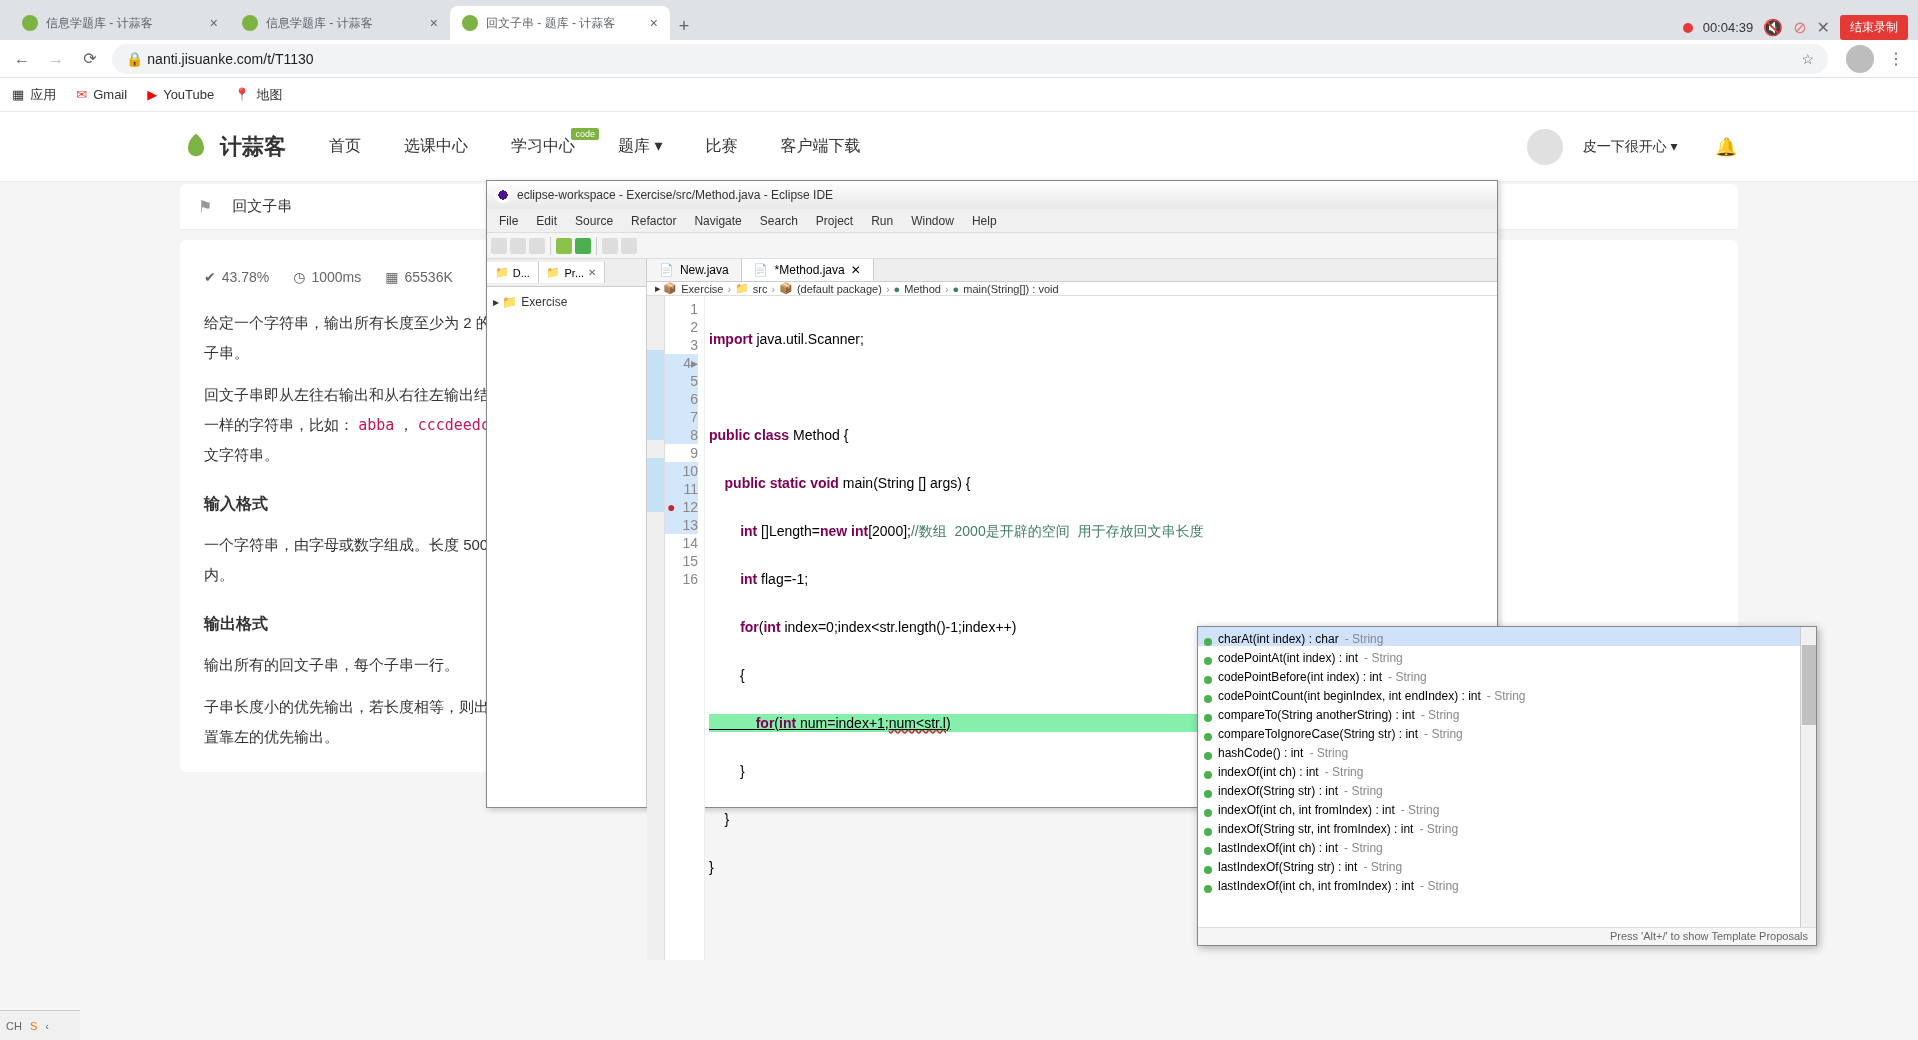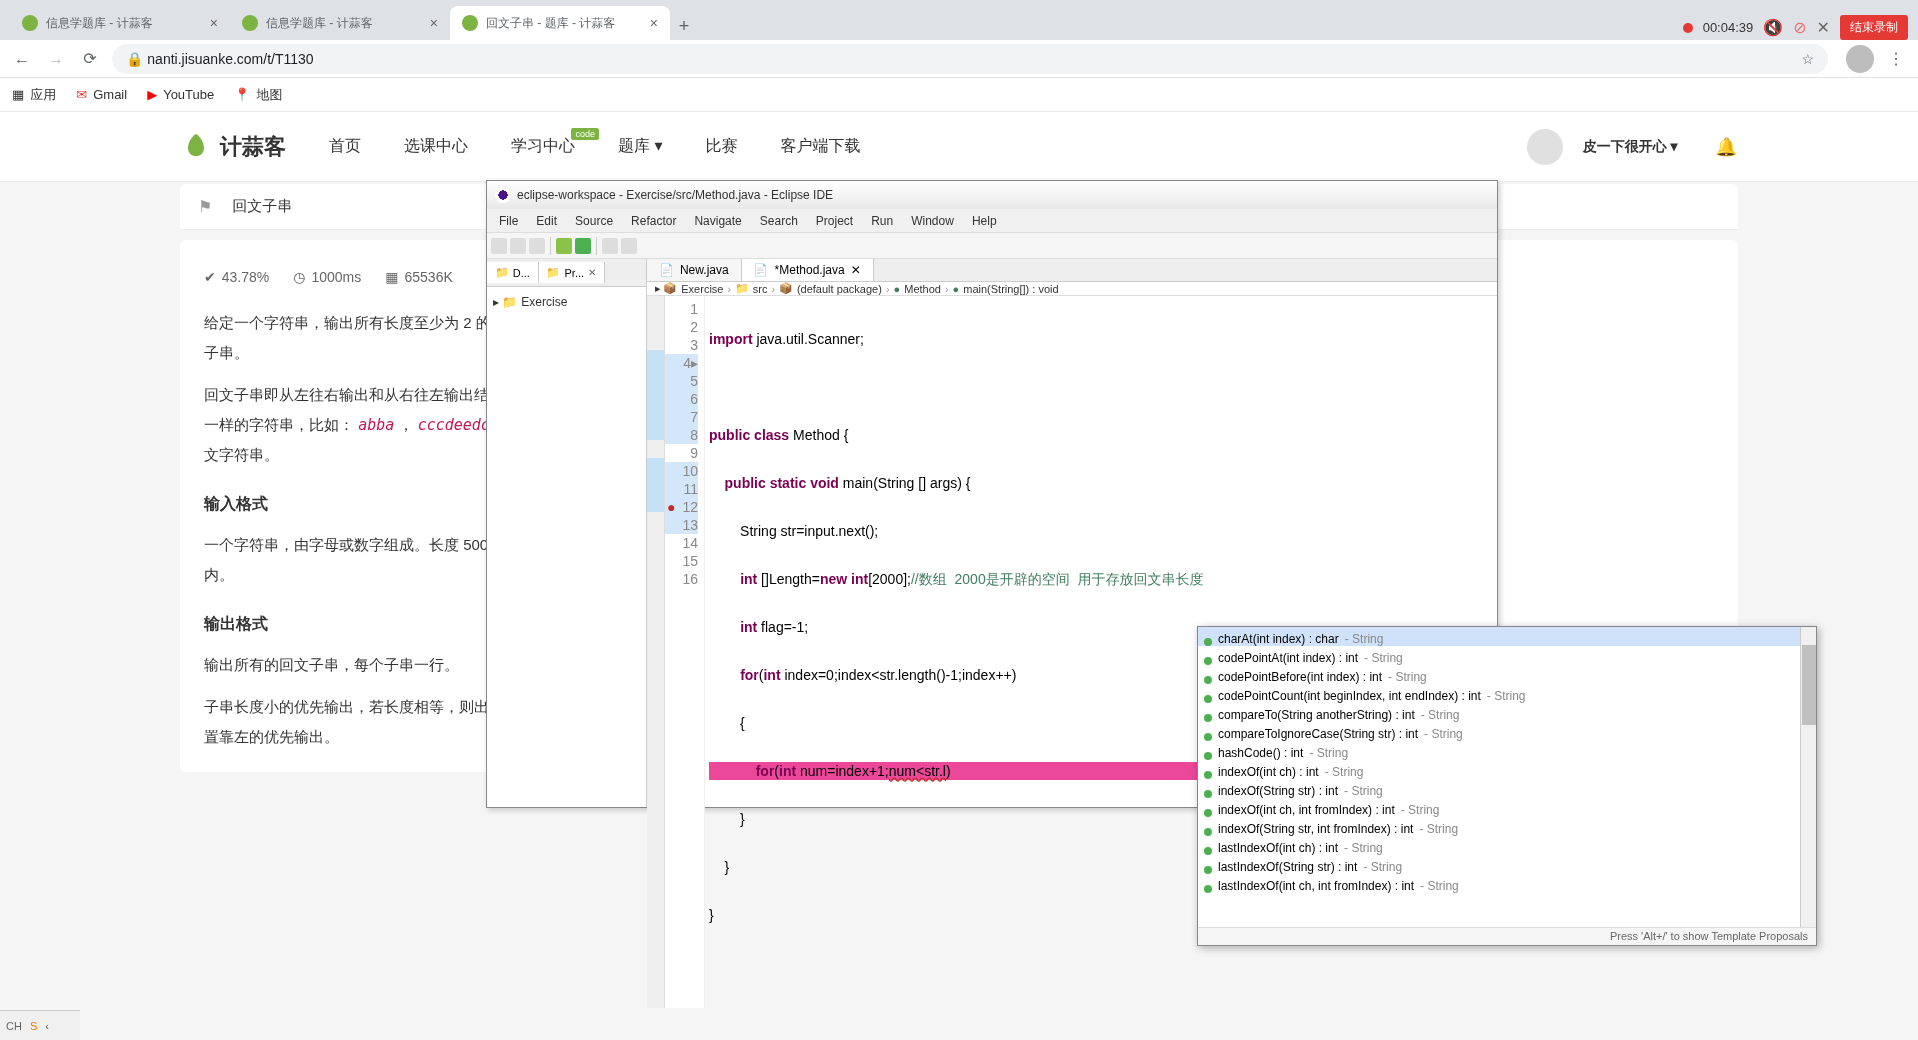--- a/index.html
+++ b/index.html
@@ -28,32 +28,32 @@
 
 
 .web-content { height:calc(100% - 112px); background:#f5f5f5; overflow:hidden; position:relative; }
 .site-header { height:70px; background:#fff; display:flex; align-items:center; padding:0 180px; gap:43px; border-bottom:1px solid #eee; }
 .logo { display:flex; align-items:center; gap:8px; font-size:22px; font-weight:bold; color:#333; }
 .logo-ico { width:32px; height:32px; }
 .nav-link { font-size:16px; color:#333; cursor:pointer; position:relative; }
 .nav-badge { position:absolute; top:-8px; right:-24px; background:#7cb342; color:#fff; font-size:9px; padding:1px 4px; border-radius:2px; }
 .user-area { margin-left:auto; display:flex; align-items:center; gap:20px; }
 .user-av { width:36px; height:36px; border-radius:50%; background:#e0e0e0; }
-.user-name { font-size:14px; color:#333;font-weight:bold; }
+.user-name { font-size:14px; color:#333; }
 .bell { font-size:18px; color:#666; margin-left:18px; }
 
 .breadcrumb-bar { height:46px; background:#fff; margin:0 180px; display:flex; align-items:center; padding:0 18px; border-radius:6px 6px 0 0; border-bottom:1px solid #eee; gap:20px; margin-top:2px;}
 .flag-ico { color:#999; font-size:16px; }
 .bc-title { font-size:15px; color:#333; }
 
 .problem-card { background:#fff; margin:10px 180px 0 180px; padding:20px 24px; border-radius:6px; font-size:15px; line-height:2; color:#333; }
 .stats { display:flex; gap:24px; align-items:center; margin-bottom:14px; color:#666; font-size:14px; }
 .stat { display:flex; align-items:center; gap:6px; }
 .blue-btn { background:#2196f3; color:#fff; border-radius:16px; padding:4px 14px; font-size:13px; margin-left:10px;}
-.code-inline { color:#c2185b; font-family:Consolas,monospace;font-style:italic; }
+.code-inline { color:#c2185b; font-family:Consolas,monospace; }
 .section-h { font-weight:bold; font-size:16px; margin-top:18px; margin-bottom:10px; }
 
 
 .eclipse { position:absolute; left:486px; top:180px; width:1012px; height:628px; background:#f5f5f5; border:1px solid #888; box-shadow:2px 2px 6px rgba(0,0,0,0.2); z-index:10; }
 .ecl-title { height:28px; background:linear-gradient(#fff,#e8e8e8); display:flex; align-items:center; padding:0 8px; font-size:12px; color:#333; }
 .ecl-title-ico { width:16px; height:16px; margin-right:6px; background:radial-gradient(circle,#4a148c 40%,#fff 42%); border-radius:50%; }
 .ecl-menu { height:24px; background:#f0f0f0; display:flex; align-items:center; padding:0 4px; gap:2px; font-size:12px; color:#333; border-bottom:1px solid #ddd; }
 .ecl-menu span { padding:2px 8px; cursor:pointer; }
 .ecl-toolbar { height:26px; background:#f5f5f5; border-bottom:1px solid #ddd; display:flex; align-items:center; padding:0 4px; gap:3px; }
 .tb-ico { width:16px; height:16px; background:#ddd; border-radius:2px; }
@@ -76,21 +76,21 @@
 .editor { flex:1; display:flex; font-family:Consolas,"Courier New",monospace; font-size:14px; position:relative; }
 .gutter { width:40px; background:#fff; text-align:right; padding:4px 6px 4px 0; color:#888; border-right:1px solid #eee; }
 .gutter .ln { height:18px; line-height:18px; }
 .gutter .hl { background:#d4e7fa; }
 .gutter .err { background:#d4e7fa; position:relative; }
 .gutter .err::before { content:"●"; color:#c62828; position:absolute; left:2px; }
 .marker-bar { width:18px; background:#efefef; border-right:1px solid #ddd; }
 .marker-hl { height:18px; background:#c5e1f5; }
 .code { flex:1; padding:4px 0 4px 4px; white-space:pre; }
 .code .line { height:18px; line-height:18px;margin-top:14px; }
-.code .hl-line { background:#ec4899; }
+.code .hl-line { background:#86efac;text-decoration:underline; }
 .kw { color:#7b0052; font-weight:bold; }
 .cm { color:#3f7f5f; }
 .it { color:#0000c0; font-style:italic; }
 .red-sq { text-decoration: underline wavy #c62828; }
 
 
 .ac-popup { position:absolute; left:550px; top:330px; width:620px; height:320px; background:#fff; border:1px solid #888; box-shadow:2px 2px 8px rgba(0,0,0,0.3); z-index:20; display:flex; flex-direction:column; }
 .ac-list { flex:1; overflow:hidden; }
 .ac-item { height:19px; display:flex; align-items:flex-end; padding:0 6px; font-size:12px; font-family:Arial; gap:6px; }
 .ac-item.sel { background:#cfe2f9; }
@@ -289,21 +289,20 @@
           <div class="ln hl">13</div>
             <div class="ln">14</div>
             <div class="ln">15</div>
             <div class="ln">16</div>
         </div>
         <div class="code">
 <div class="line"><span class="kw">import</span> java.util.Scanner;</div>
 <div class="line">&nbsp;</div>
 <div class="line"><span class="kw">public class</span> Method {</div>
 <div class="line">    <span class="kw">public static void</span> main(String [] args) {</div>
-<div class="line">        String str=input.next();</div>
 <div class="line">        <span class="kw">int</span> []Length=<span class="kw">new</span> <span class="kw">int</span>[2000];<span class="cm">//数组  2000是开辟的空间  用于存放回文串长度</span></div>
 <div class="line">        <span class="kw">int</span> flag=-1;</div>
 <div class="line">        <span class="kw">for</span>(<span class="kw">int</span> index=0;index&lt;str.length()-1;index++)</div>
 <div class="line">        {</div>
 <div class="line hl-line">            <span class="kw">for</span>(<span class="kw">int</span> num=index+1;<span class="red-sq">num&lt;str.l</span>)</div>
 <div class="line">        }</div>
 <div class="line">    }</div>
 <div class="line">}</div>
 <div class="line">&nbsp;</div>
         </div>

